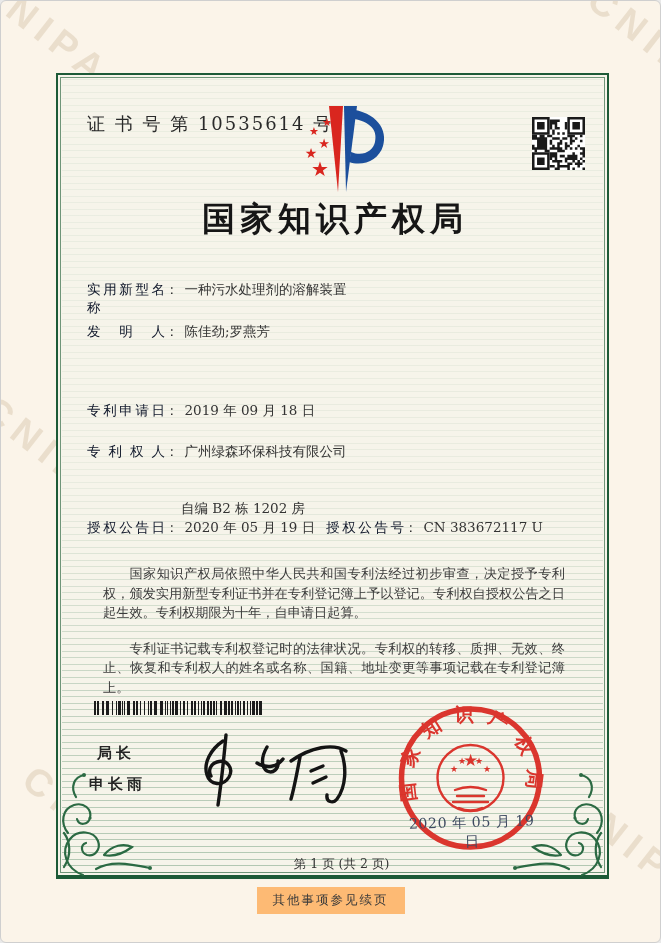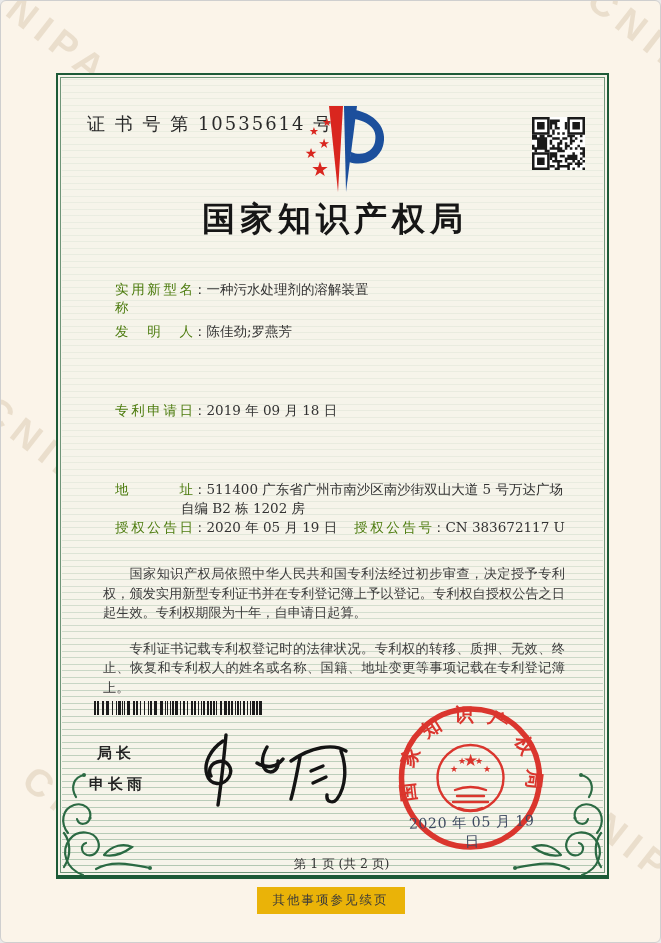--- a/index.html
+++ b/index.html
@@ -32,39 +32,39 @@
       rgba(255,255,255,0) 0.8px,rgba(255,255,255,0) 6.5px);
     -webkit-mask-image:linear-gradient(180deg,rgba(0,0,0,0.16) 0%,rgba(0,0,0,0.20) 52%,rgba(0,0,0,0.75) 80%,#000 100%);
     mask-image:linear-gradient(180deg,rgba(0,0,0,0.16) 0%,rgba(0,0,0,0.20) 52%,rgba(0,0,0,0.75) 80%,#000 100%);
     pointer-events:none;
   }
   .abs{position:absolute;}
   .cert-number{left:86px;top:111px;font-size:18px;letter-spacing:2px;color:#2a2a2a;}
   .title{left:55px;top:196px;width:553px;text-align:center;font-size:33px;font-weight:700;
          letter-spacing:5px;text-indent:5px;color:#161616;}
   .row{left:86px;width:500px;font-size:13.5px;color:#333;}
-  .flabel{display:inline-block;width:78px;text-align:justify;text-align-last:justify;color:#4d7c0f;vertical-align:top;margin-left:28px;}
+  .flabel{display:inline-block;width:78px;text-align:justify;text-align-last:justify;color:#0f172a;vertical-align:top;}
   .colon{display:inline-block;vertical-align:top;}
-  .fvalue{display:inline-block;vertical-align:top;}
+  .fvalue{display:inline-block;margin-left:6px;vertical-align:top;}
   .addr2{left:180px;font-size:13.5px;color:#333;}
   .grant2{left:325px;}
   .paras{left:86px;top:547px;width:494px;font-size:13.2px;line-height:19.6px;
          color:#3b3b3b;text-align:justify;}
   .paras p{margin:16px;text-indent:2em;}
   .barcode{left:93px;top:700px;width:172px;height:14px;}
   .sig-title{left:96px;top:743px;font-family:"DejaVu Sans","Liberation Sans",sans-serif;
              font-weight:600;font-size:15px;letter-spacing:4px;color:#262626;}
   .sig-name{left:88px;top:774px;font-family:"DejaVu Sans","Liberation Sans",sans-serif;
             font-weight:600;font-size:15px;letter-spacing:4px;color:#262626;}
   .signature{left:182px;top:728px;}
   .seal{left:396px;top:701px;}
   .seal-date{left:400px;top:812px;width:142px;text-align:center;font-size:14.2px;
              color:#3e4a61;transform:rotate(-1.5deg);letter-spacing:0.5px;}
   .page-info{left:55px;top:855px;width:571px;text-align:center;font-size:12.5px;color:#333;}
-  .note-box{left:50%;top:886px;transform:translateX(-50%);background:#eab308;
+  .note-box{left:50%;top:886px;transform:translateX(-50%);background:#fdba74;
             padding:5px 16px;font-size:12.5px;letter-spacing:2px;color:#3a3a3a;white-space:nowrap;}
   .flourish{pointer-events:none;}
   .flourish.right{transform:scaleX(-1);}
 </style>
 </head>
 <body>
 
 <div class="page">
 
   <span class="wm" style="left:-34px;top:8px">CNIPA</span>
@@ -137,22 +137,22 @@
 
   <div class="abs row" style="top:280px">
     <span class="flabel">实用新型名称</span><span class="colon">：</span><span class="fvalue">一种污水处理剂的溶解装置</span>
   </div>
   <div class="abs row" style="top:322px">
     <span class="flabel">发明人</span><span class="colon">：</span><span class="fvalue">陈佳劲;罗燕芳</span>
   </div>
   <div class="abs row" style="top:401px">
     <span class="flabel">专利申请日</span><span class="colon">：</span><span class="fvalue">2019 年 09 月 18 日</span>
   </div>
-  <div class="abs row" style="top:480px">
-    <span class="flabel">地址</span><span class="colon">：</span><span class="fvalue">511400 广东省广州市南沙区南沙街双山大道 5 号万达广场</span>
+  <div class="abs row" style="top:442px">
+    <span class="flabel">专利权人</span><span class="colon">：</span><span class="fvalue">广州绿森环保科技有限公司</span>
   </div>
   <div class="abs addr2" style="top:499px">自编 B2 栋 1202 房</div>
 
   <div class="abs row" style="top:518px">
     <span class="flabel">授权公告日</span><span class="colon">：</span><span class="fvalue">2020 年 05 月 19 日</span>
   </div>
   <div class="abs row grant2" style="top:518px">
     <span class="flabel">授权公告号</span><span class="colon">：</span><span class="fvalue">CN 383672117 U</span>
   </div>
 

